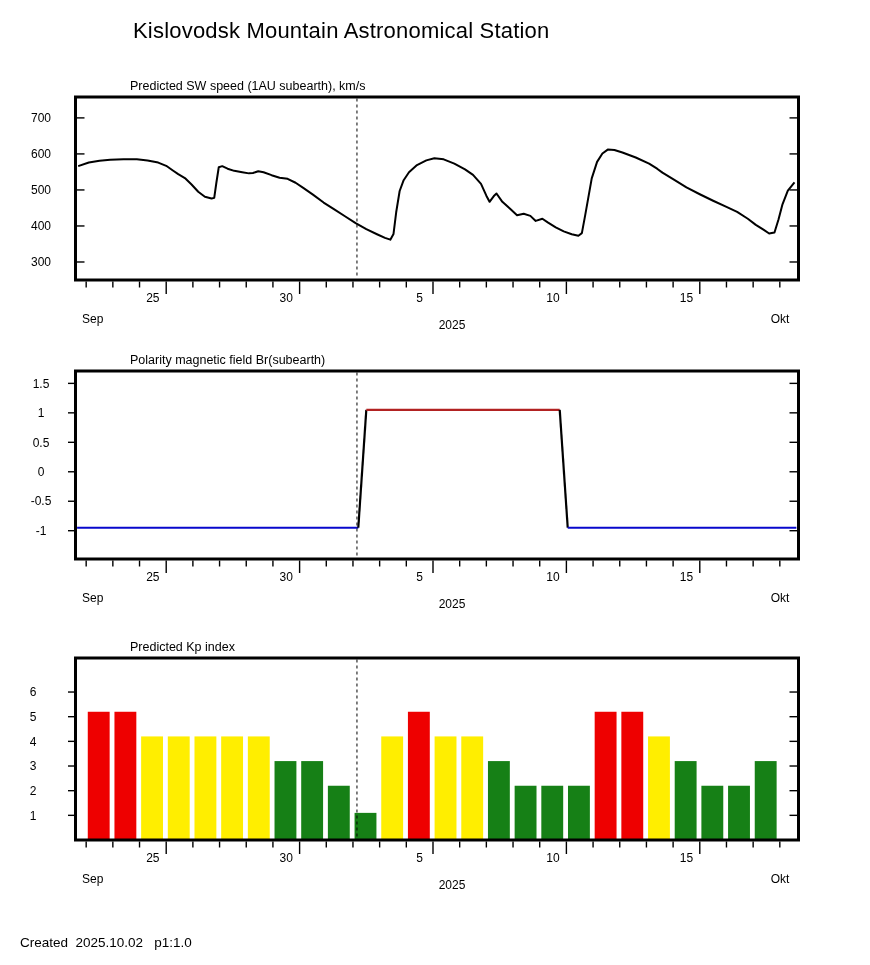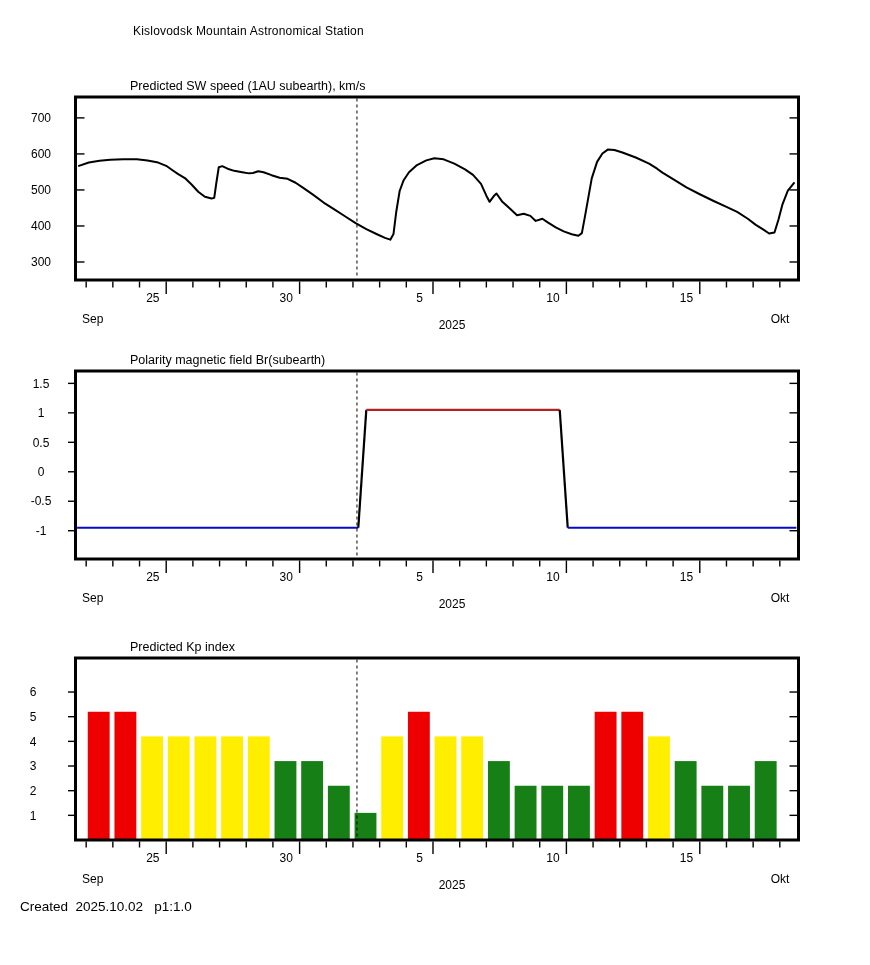--- a/index.html
+++ b/index.html
@@ -1,25 +1,25 @@
 <!DOCTYPE html>
 <html><head>
 <meta charset="utf-8">
 <style>
   html,body{margin:0;padding:0;background:#ffffff;}
   .page{
     position:relative;width:870px;height:965px;background:#ffffff;overflow:hidden;
     font-family:"Liberation Sans",sans-serif;color:#000;
   }
   .page-title{
-    position:absolute;left:133px;top:20px;font-size:12px;line-height:22px;
+    position:absolute;left:133px;top:20px;font-size:22px;line-height:22px;
     letter-spacing:0.2px;white-space:pre;
   }
   .created-line{
-    position:absolute;left:20px;top:899px;font-size:13.5px;white-space:pre;
+    position:absolute;left:20px;top:935px;font-size:13.5px;white-space:pre;
   }
   svg{position:absolute;left:0;top:0;}
   text{font-family:"Liberation Sans",sans-serif;fill:#000;}
 </style>
 </head>
 <body>
 
 <div class="page">
   <div class="page-title">Kislovodsk Mountain Astronomical Station</div>
   <svg id="charts" width="870" height="965" viewBox="0 0 870 965">

